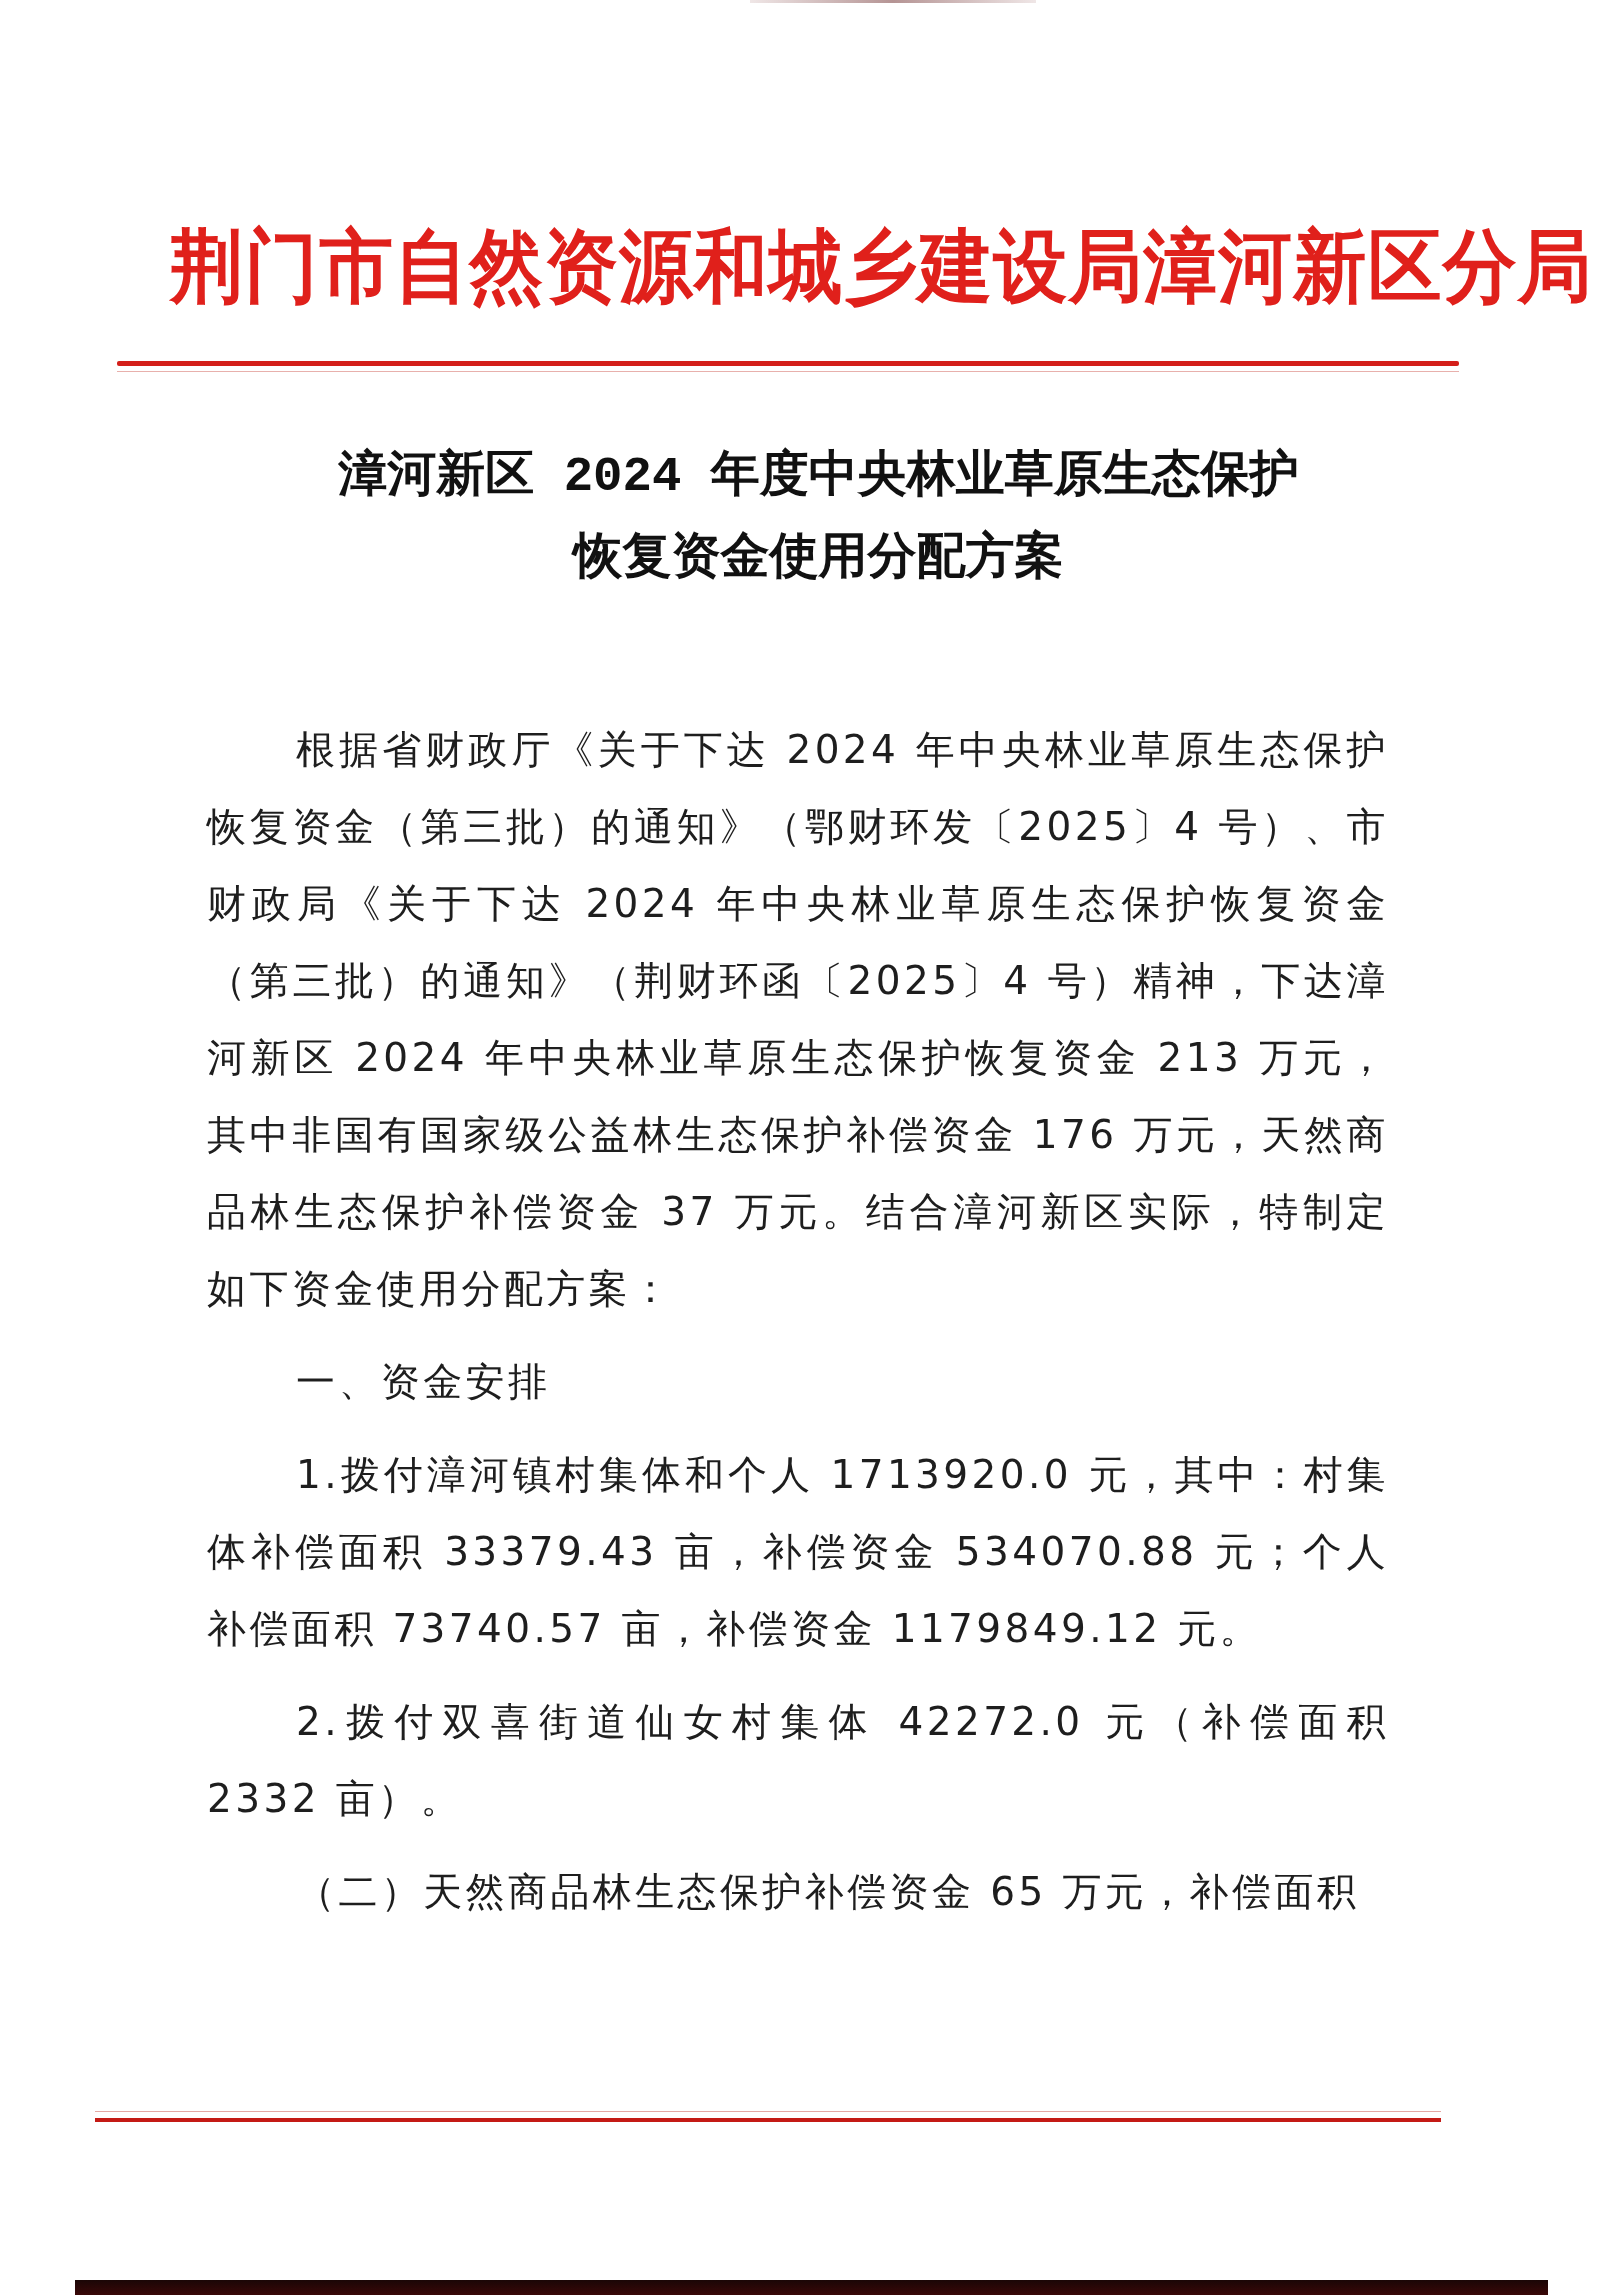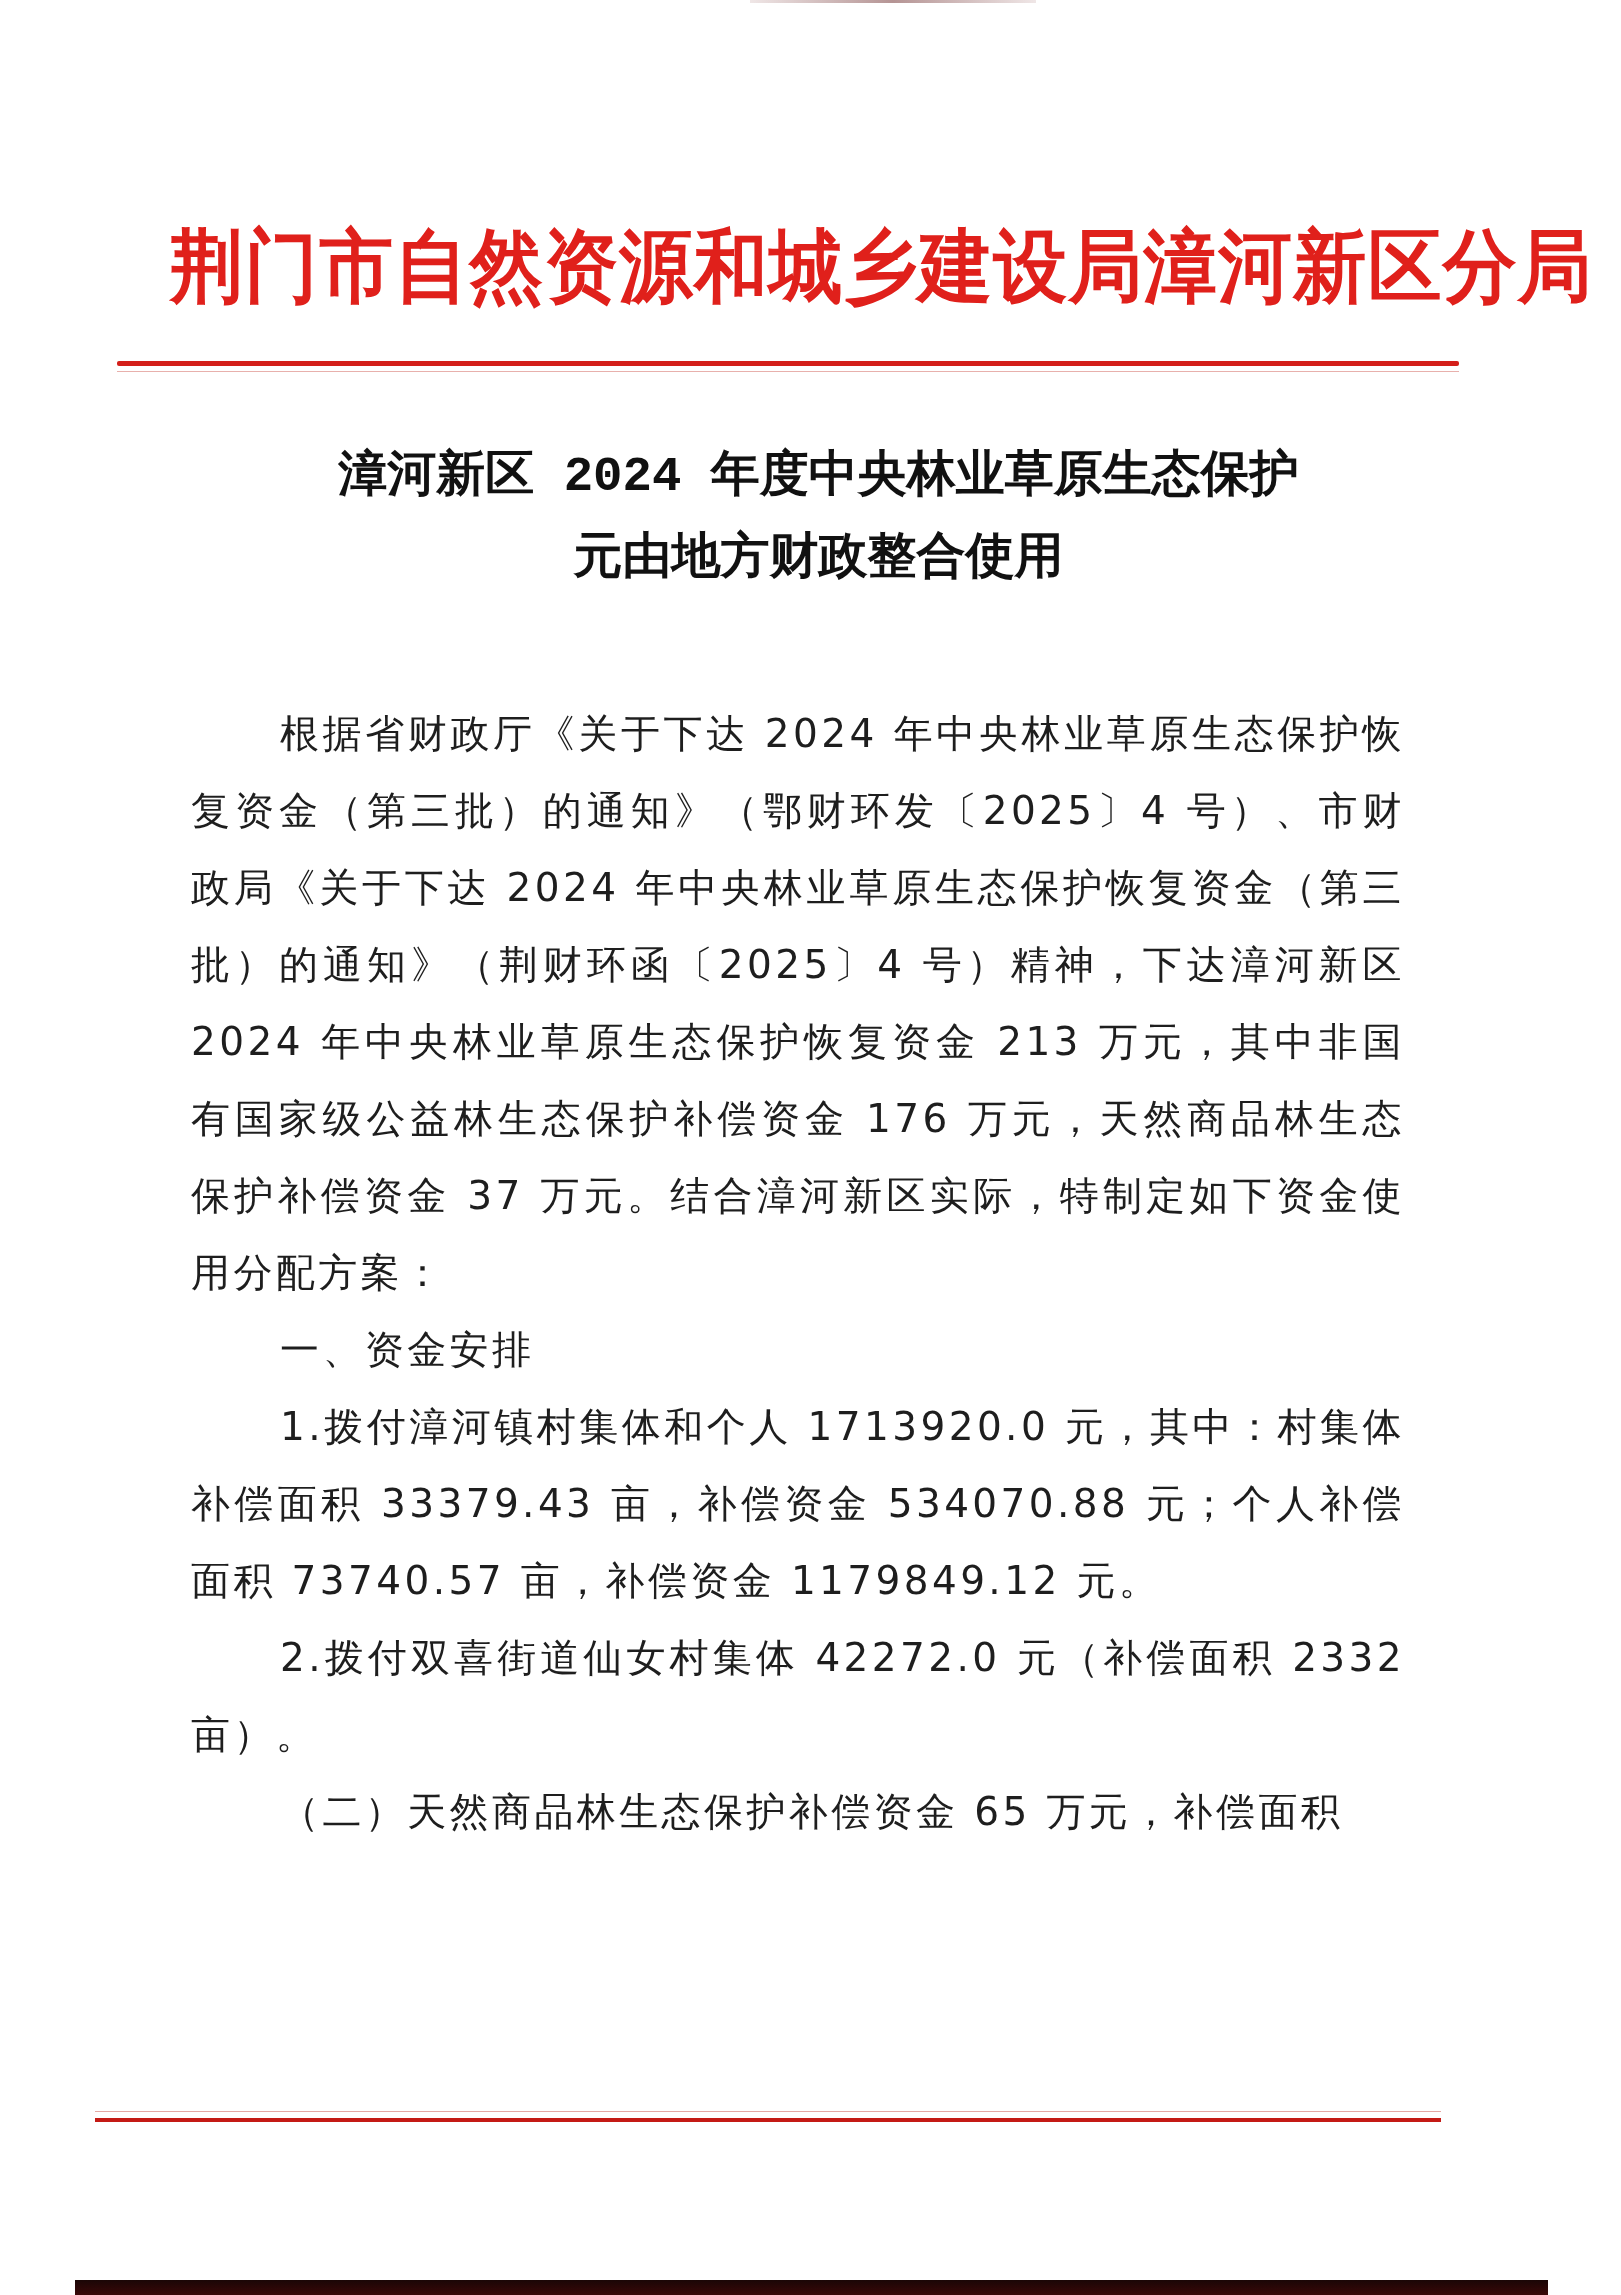--- a/index.html
+++ b/index.html
@@ -39,21 +39,21 @@
     font-weight: bold; font-size: 49px; line-height: 82px;
     color: #111;
   }
   .body-text {
     position: absolute; left: 191px; top: 695px; width: 1214px;
     font-size: 39px; line-height: 77px;
     letter-spacing: 3.4px;
     text-align: justify;
     color: #1e1e1e;
   }
-  .body-text p { margin: 0; }
+  .body-text p { margin: 16px; }
   .indent { text-indent: 89px; }
   .heading1 { font-weight: normal; text-indent: 89px; }
   .rule-bottom-thin {
     position: absolute; left: 95px; top: 2111px; width: 1346px; height: 1.4px;
     background: #e4a8a4;
   }
   .rule-bottom {
     position: absolute; left: 95px; top: 2118px; width: 1346px; height: 4.1px;
     background: #c41a15;
   }
@@ -66,21 +66,21 @@
 <body>
 
 <div class="top-artifact"></div>
 
 <div class="masthead">荆门市自然资源和城乡建设局漳河新区分局</div>
 <div class="rule-top"></div>
 <div class="rule-top-thin"></div>
 
 <div class="title">
   <div>漳河新区 2024 年度中央林业草原生态保护</div>
-  <div>元由地方财政整合使用</div>
+  <div>恢复资金使用分配方案</div>
 </div>
 
 <div class="body-text">
   <p class="indent">根据省财政厅《关于下达 2024 年中央林业草原生态保护恢复资金（第三批）的通知》（鄂财环发〔2025〕4 号）、市财政局《关于下达 2024 年中央林业草原生态保护恢复资金（第三批）的通知》（荆财环函〔2025〕4 号）精神，下达漳河新区 2024 年中央林业草原生态保护恢复资金 213 万元，其中非国有国家级公益林生态保护补偿资金 176 万元，天然商品林生态保护补偿资金 37 万元。结合漳河新区实际，特制定如下资金使用分配方案：</p>
   <p class="heading1">一、资金安排</p>
   <p class="indent">1.拨付漳河镇村集体和个人 1713920.0 元，其中：村集体补偿面积 33379.43 亩，补偿资金 534070.88 元；个人补偿面积 73740.57 亩，补偿资金 1179849.12 元。</p>
   <p class="indent">2.拨付双喜街道仙女村集体 42272.0 元（补偿面积 2332 亩）。</p>
   <p class="indent">（二）天然商品林生态保护补偿资金 65 万元，补偿面积</p>
 </div>
 

